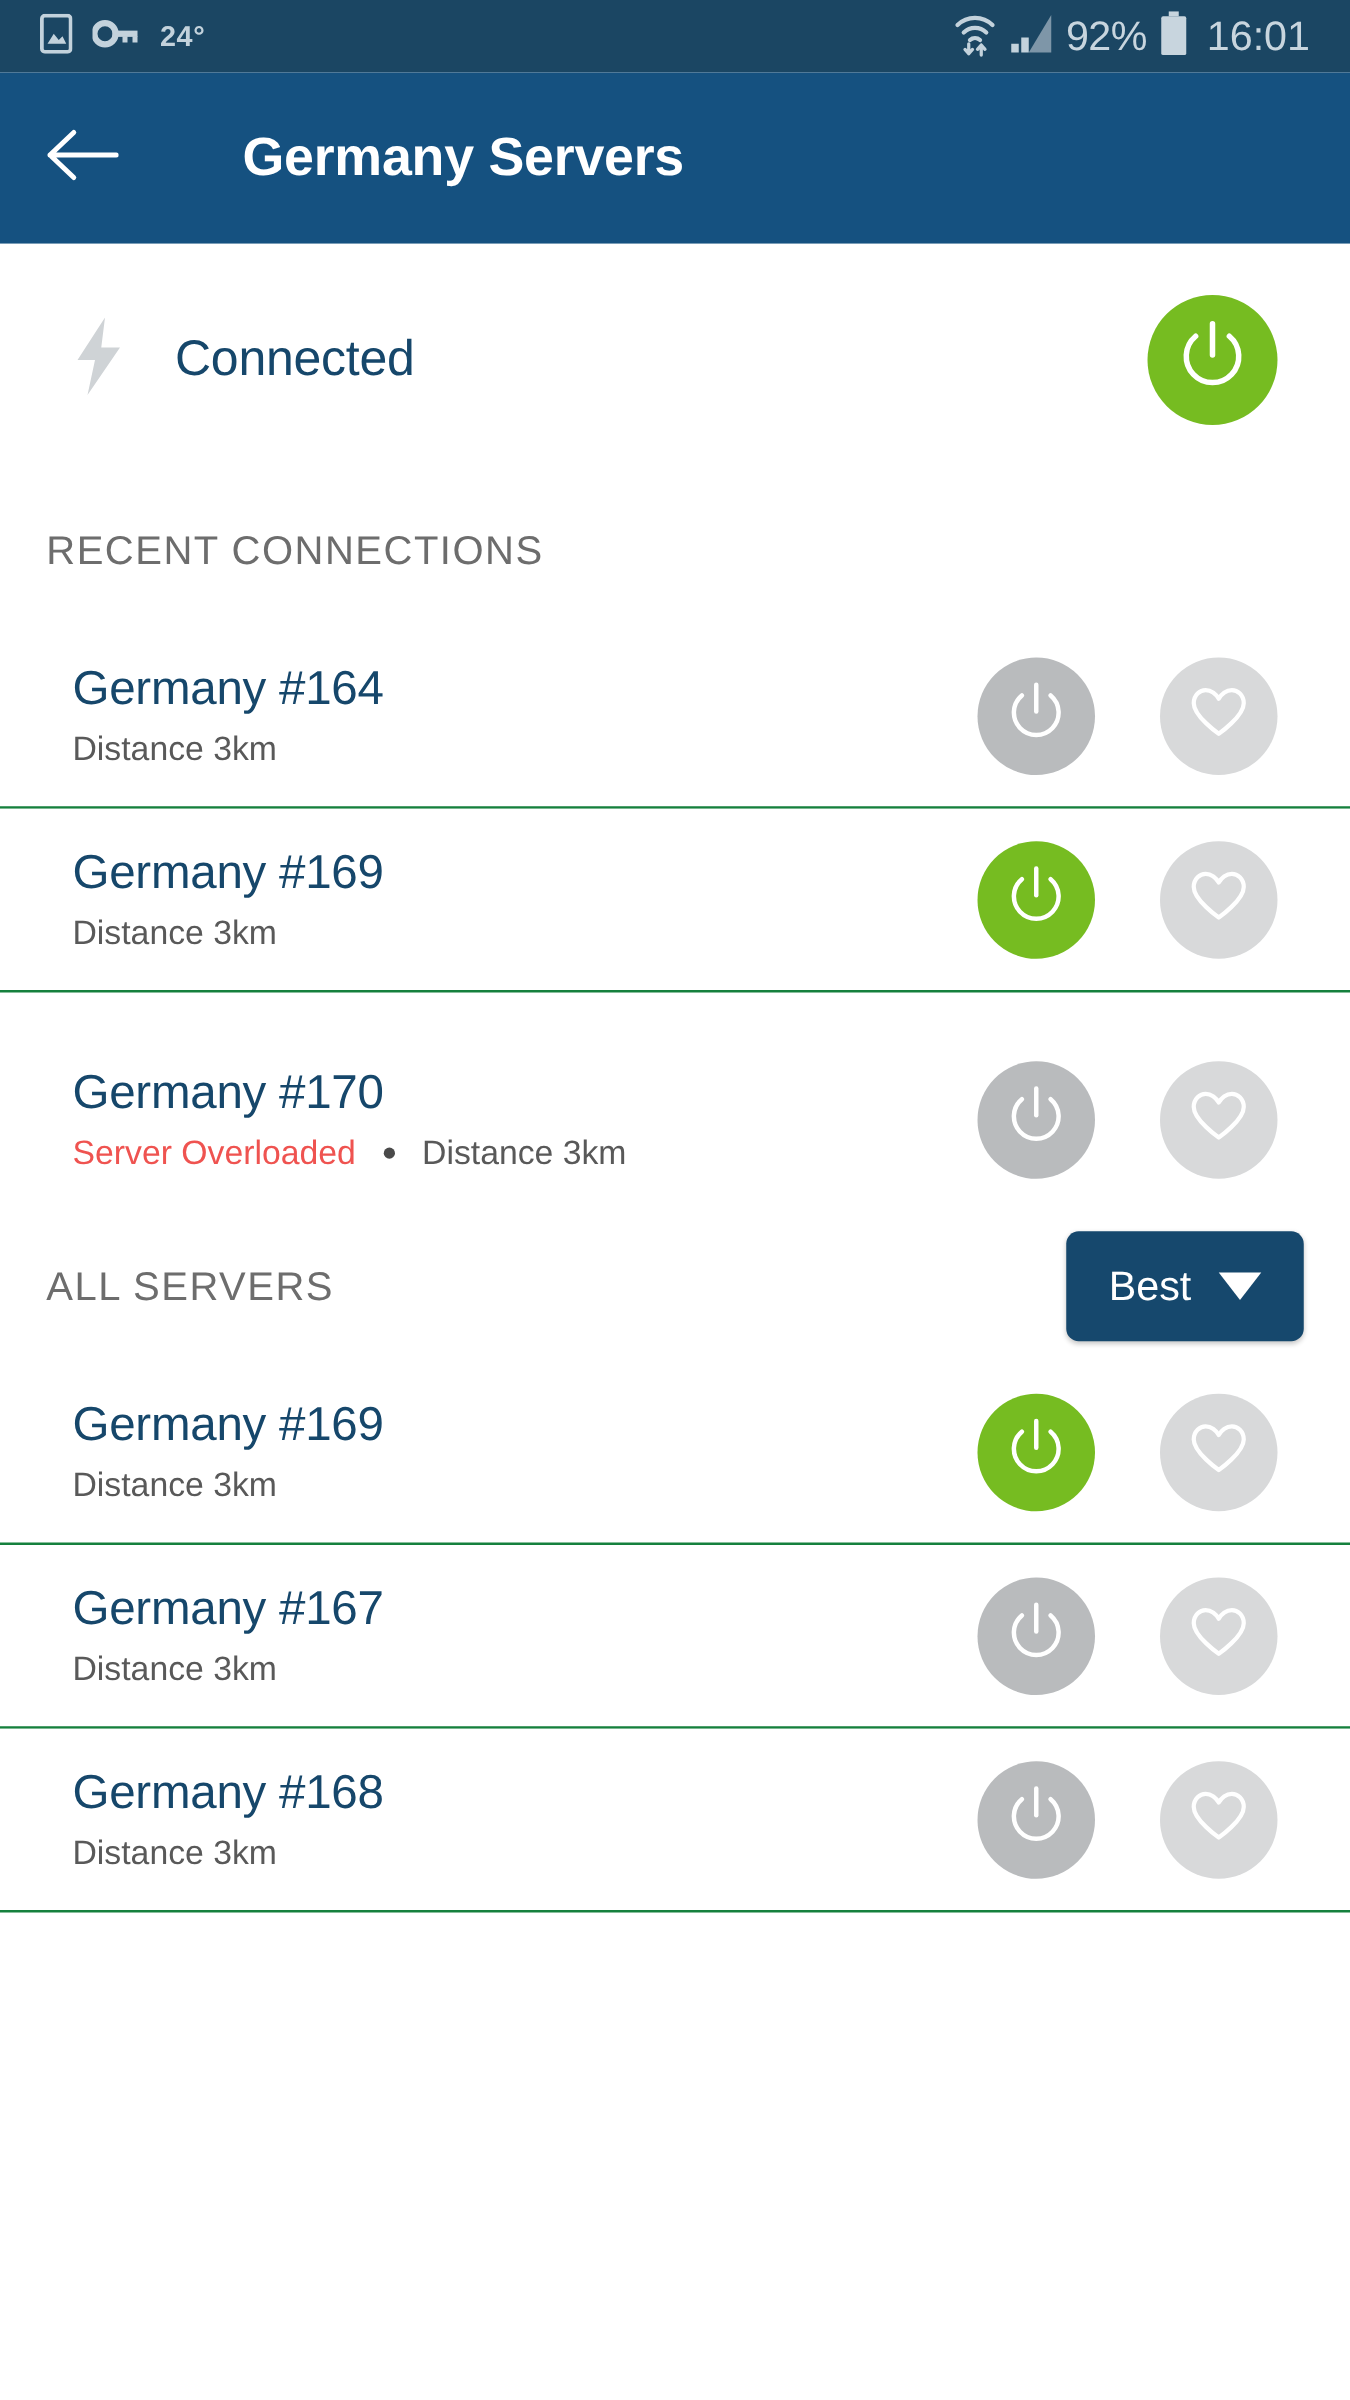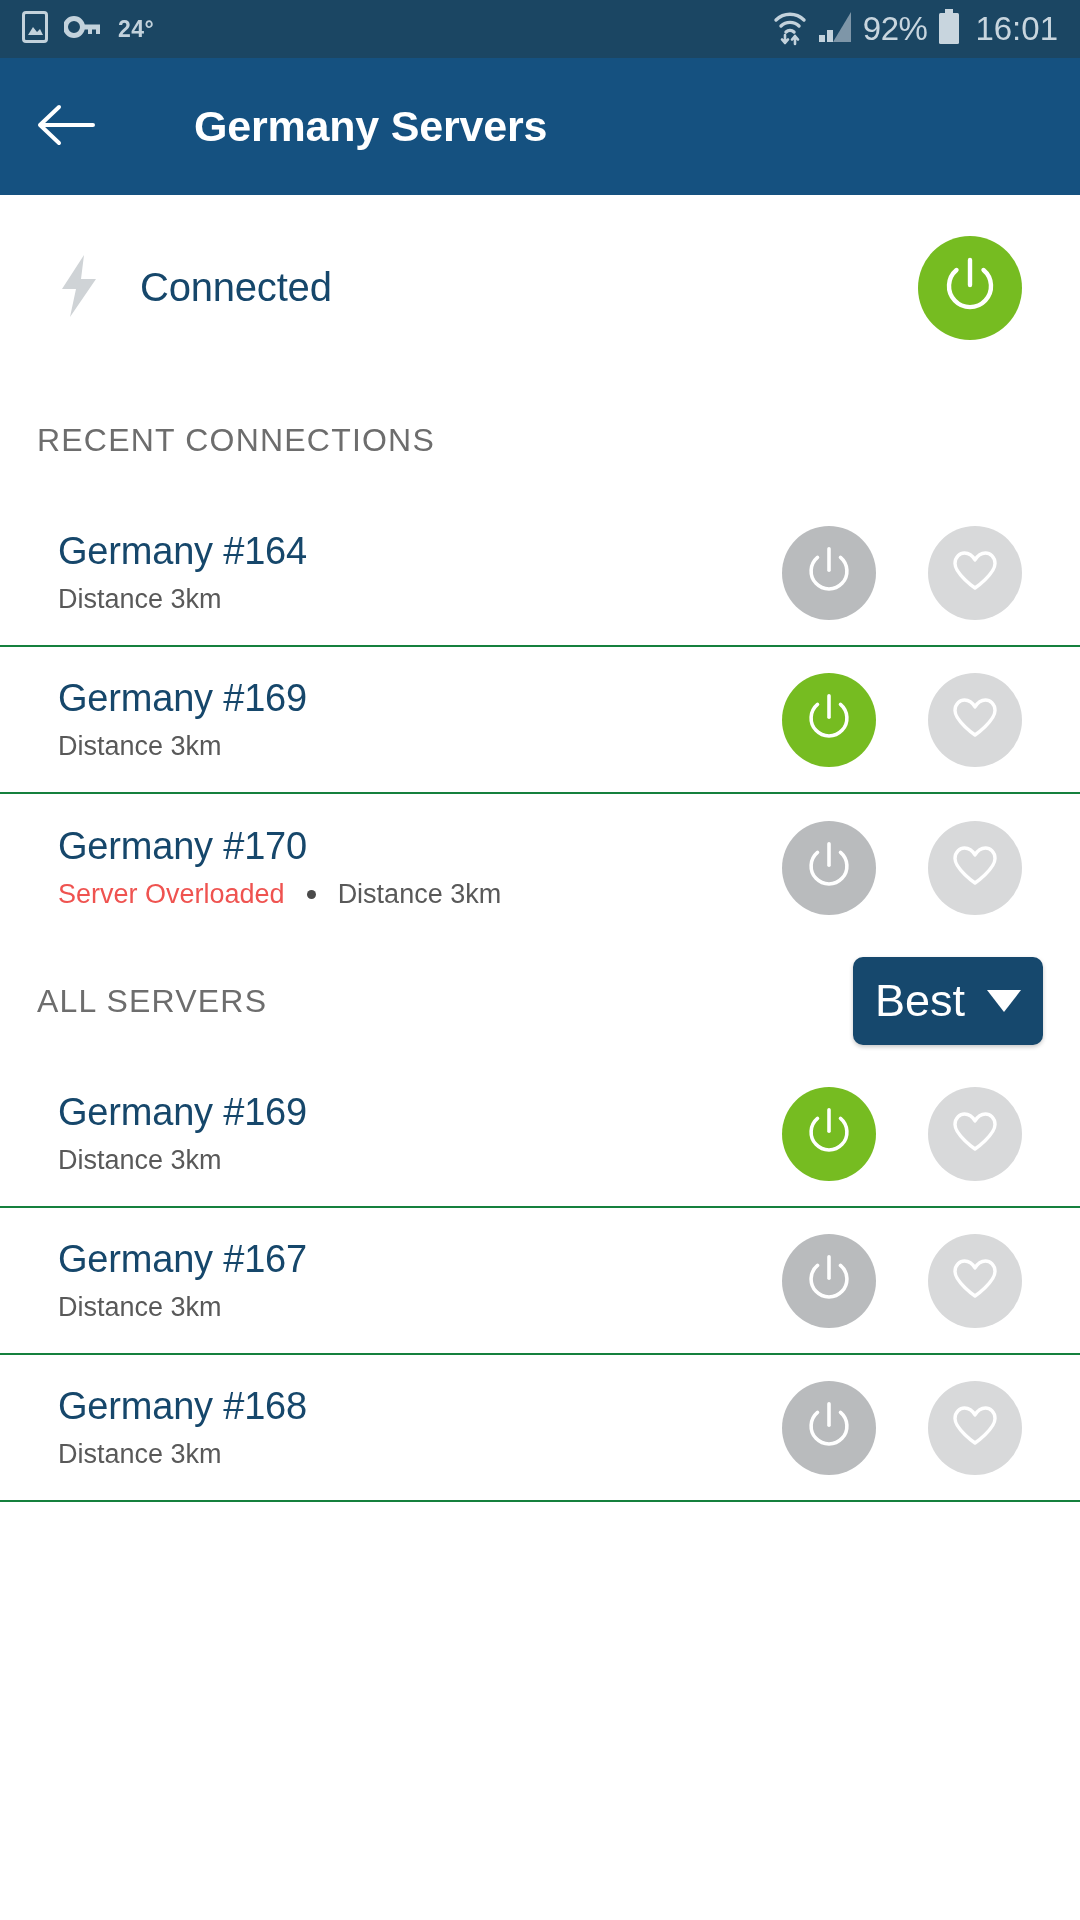--- a/index.html
+++ b/index.html
@@ -10,21 +10,21 @@
     font-family: "Liberation Sans", sans-serif;
     overflow: hidden;
   }
 
   
   .status-bar {
     height: 58px;
     background: #1b4663;
     display: flex;
     align-items: center;
-    padding: 0 22px;
+    padding: 0 32px;
     color: #c3d2dc;
   }
   .status-left { display: flex; align-items: center; gap: 16px; }
   .status-right {
     margin-left: auto;
     display: flex;
     align-items: center;
     gap: 10px;
   }
   .status-temp {
@@ -108,38 +108,38 @@
     border-radius: 10px;
     width: 190px;
     height: 88px;
     display: flex;
     align-items: center;
     justify-content: center;
     gap: 22px;
     box-shadow: 0 2px 4px rgba(0,0,0,0.22);
     flex: none;
   }
-  .sort-btn .sort-label { font-size: 45px; }
+  .sort-btn .sort-label { font-size: 33px; }
   .caret {
     width: 0; height: 0;
     border-left: 17px solid transparent;
     border-right: 17px solid transparent;
     border-top: 22px solid #ffffff;
   }
 
   
   .server-row {
     height: 147px;
     display: flex;
     align-items: center;
     padding: 0 58px;
     border-bottom: 2px solid #15803d;
     background: #ffffff;
   }
-  .server-row.no-border { border-bottom: none; }
+  .server-row.no-border { border-bottom: none; margin-top: 28px; }
   .server-info { display: flex; flex-direction: column; gap: 11px; }
   .server-name {
     font-size: 38px;
     color: #16476b;
     letter-spacing: -0.2px;
   }
   .server-sub {
     font-size: 27px;
     color: #595959;
     display: flex;

